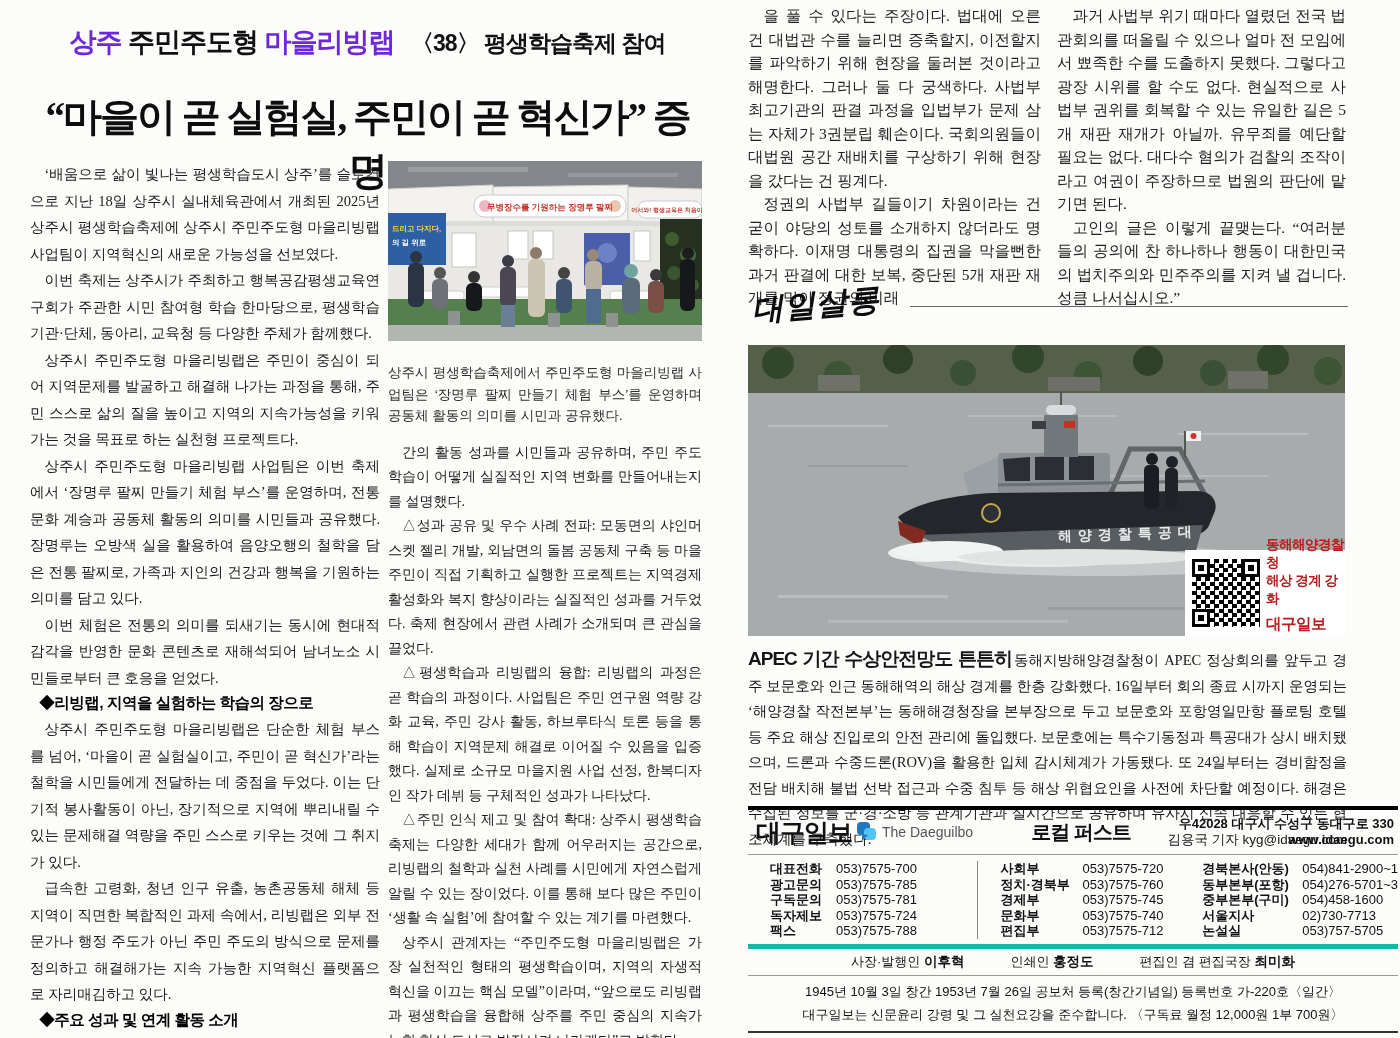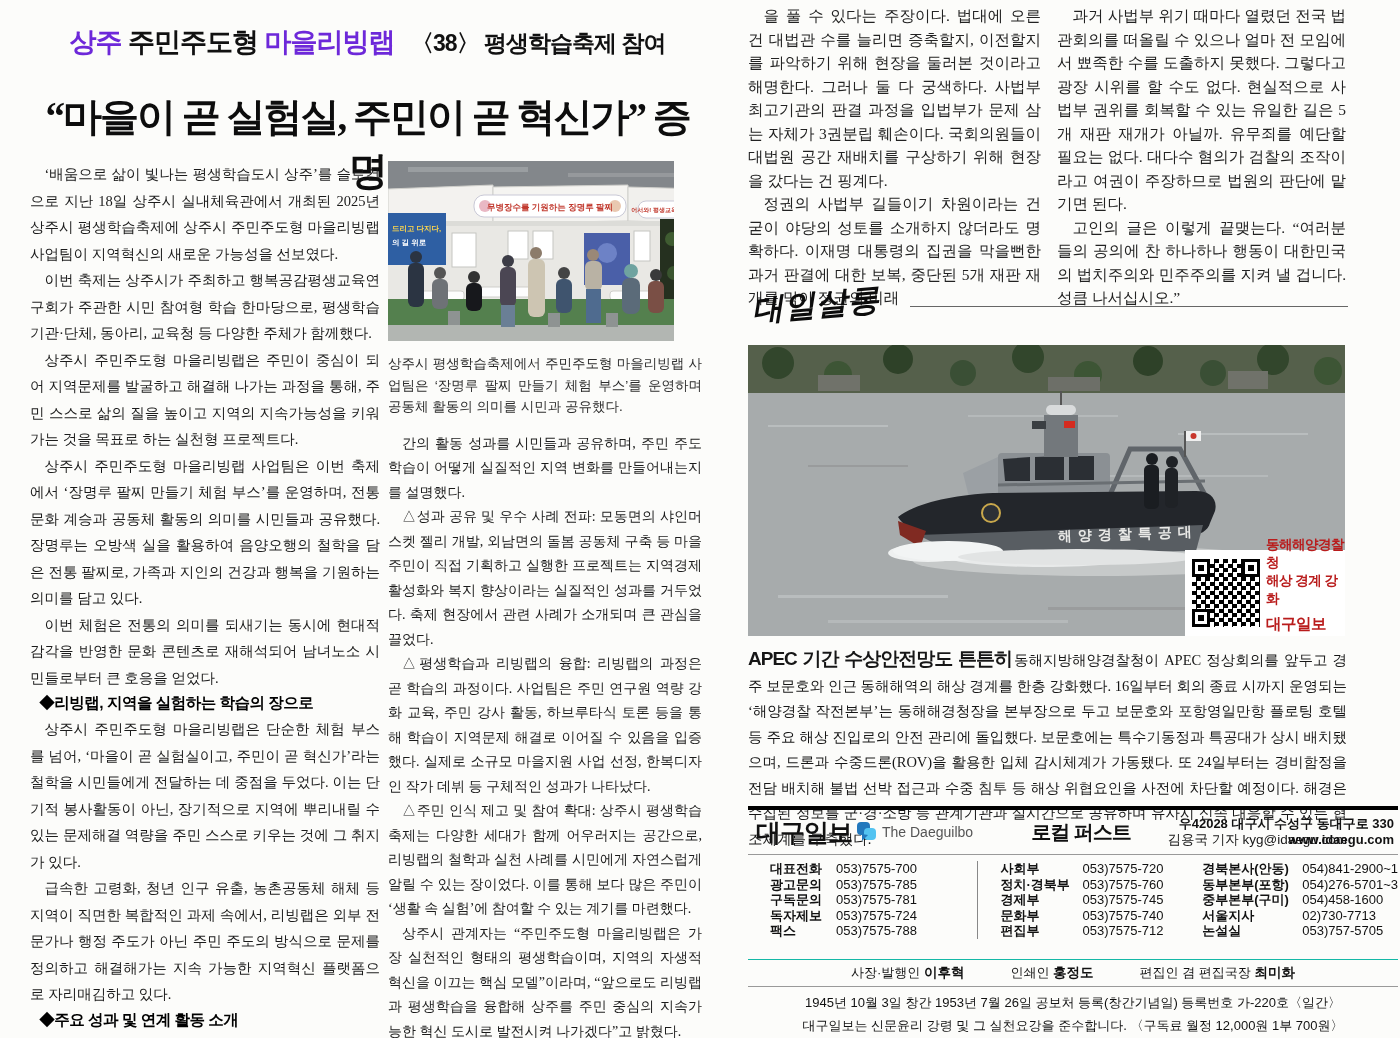--- a/index.html
+++ b/index.html
@@ -14,21 +14,21 @@
   .k-ep{font-weight:600;font-size:23px;color:#111;margin-left:10px;letter-spacing:-1px;}
   .headline{position:absolute;left:30px;top:90px;width:675px;margin:0;text-align:center;
             font-size:39px;font-weight:800;letter-spacing:-2px;color:#0d0d0d;}
   .col{position:absolute;text-align:justify;}
   .col1{left:30px;top:161px;width:350px;}
   .col2{left:388px;top:161px;width:314px;}
   .ap{margin:0;font-size:14.5px;line-height:26.5px;text-indent:1em;word-break:break-all;}
   .ap2{font-size:14px;line-height:24.5px;}
   .subhead{margin:2px 0;font-family:"Liberation Sans",sans-serif;font-size:15.5px;font-weight:800;
            text-indent:.6em;letter-spacing:-0.5px;color:#000;}
-  .photo1{margin:0 0 12px 0;width:286px;height:180px;overflow:hidden;background:#f9a8d4;}
+  .photo1{margin:0 0 21px 0;width:314px;height:180px;overflow:hidden;background:#f9a8d4;}
   .photo1-cap{font-family:"Liberation Sans",sans-serif;font-size:13.5px;line-height:21.5px;
               color:#2c2c2c;text-align:justify;margin-bottom:14px;word-break:break-all;}
 
   
   .col3{left:748px;top:4px;width:293px;}
   .col4{left:1057px;top:4px;width:289px;}
   .ep{margin:0;font-size:15.5px;line-height:23.5px;text-indent:1em;word-break:break-all;color:#222;}
 
   
   .salon-head{position:absolute;left:752px;top:284px;width:645px;height:44px;}
@@ -57,21 +57,21 @@
   
   .masthead{position:absolute;left:748px;top:806px;width:650px;border-top:4px solid #000;
             font-family:"Liberation Sans",sans-serif;color:#111;}
   .mh-top{display:flex;align-items:center;height:44px;border-bottom:1px solid #999;}
   .mh-brand{display:flex;align-items:center;width:240px;padding-left:8px;}
   .mh-kr{font-size:25px;font-weight:900;letter-spacing:-1px;}
   .mh-logo{margin:0 4px;display:inline-flex;}
   .mh-en{font-size:14px;color:#555;}
   .mh-slogan{width:170px;text-align:center;font-size:20px;font-weight:800;letter-spacing:-1px;}
   .mh-addr{flex:1;text-align:right;font-size:13px;font-weight:700;line-height:16px;padding-right:4px;}
-  .mh-contacts{display:flex;padding:6px 0 20px 0;border-bottom:1px solid #14b8a6;}
+  .mh-contacts{display:flex;padding:6px 0 5px 0;border-bottom:5px solid #14b8a6;}
   .mh-ccol{font-size:13px;line-height:15.6px;}
   .mh-c1{width:218px;padding-left:22px;border-right:1px solid #888;}
   .mh-c2{width:212px;padding-left:22px;}
   .mh-c3{flex:1;}
   .c-row{white-space:nowrap;}
   .c-label{display:inline-block;font-weight:700;text-align:justify;text-align-last:justify;margin-right:8px;}
   .mh-c1 .c-label{width:58px;} .mh-c2 .c-label{width:74px;} .mh-c3 .c-label{width:92px;}
   .mh-pub{display:flex;justify-content:center;gap:46px;padding:4px 0;font-size:13px;border-bottom:1px solid #999;}
   .mh-pub b{font-size:13.5px;}
   .mh-reg{text-align:center;font-size:13px;line-height:23px;padding:4px 0 5px 0;border-bottom:2px solid #333;}

